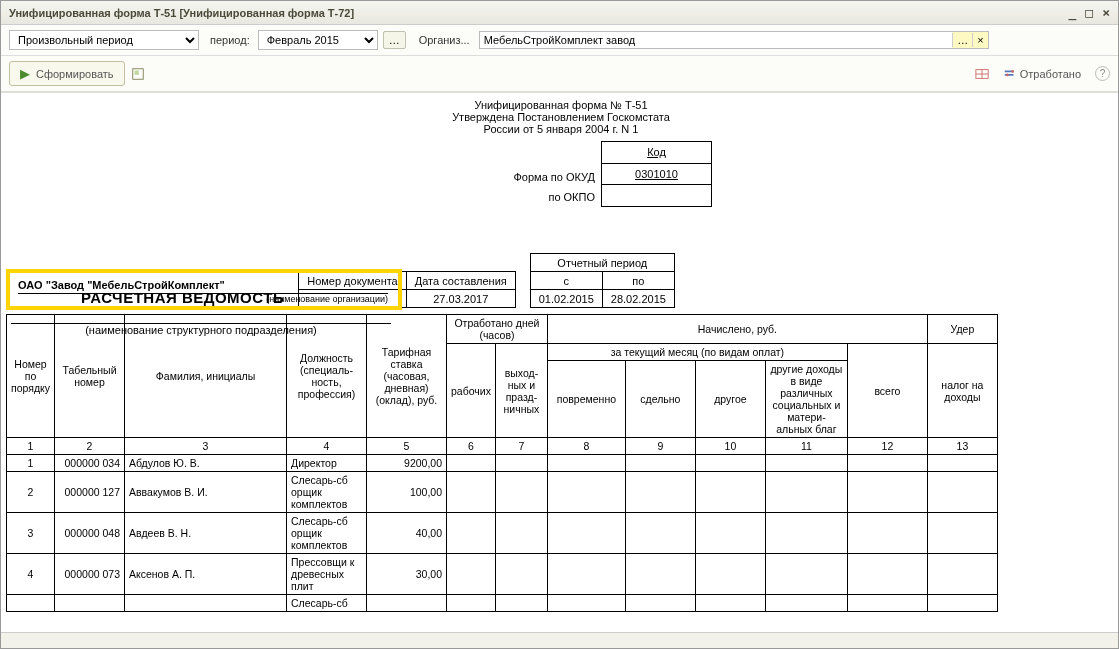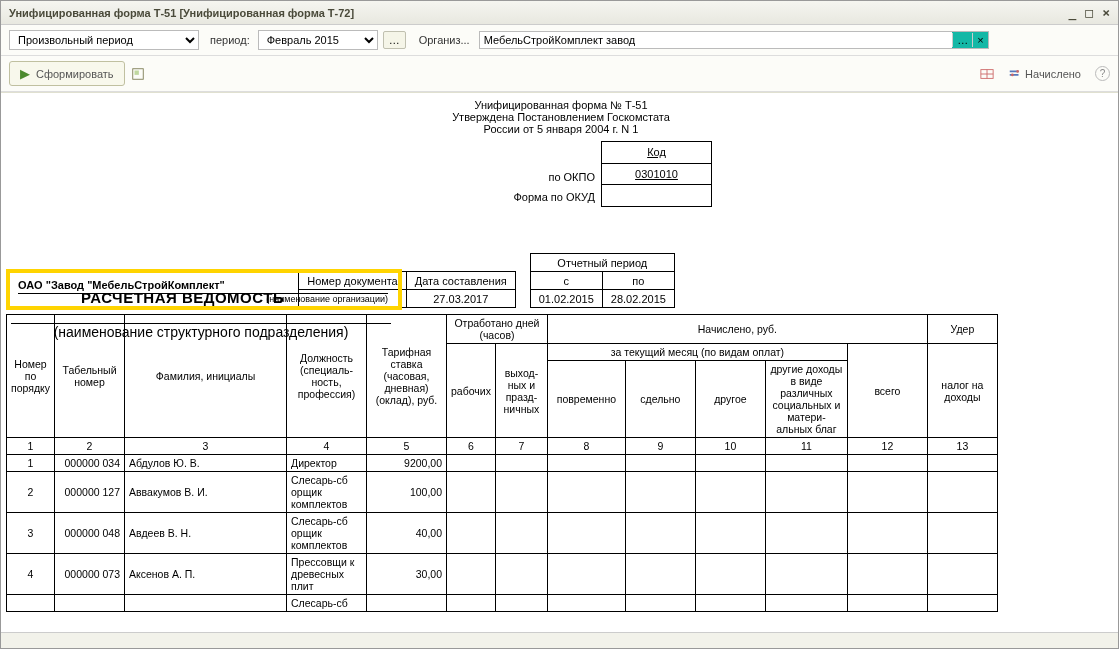--- a/index.html
+++ b/index.html
@@ -7,41 +7,41 @@
 .window { width: 1119px; height: 649px; border: 1px solid #999; display: flex; flex-direction: column; background: #fff; }
 .titlebar { background: linear-gradient(#f5f5f0, #e8e8e0); border-bottom: 1px solid #ccc; padding: 4px 8px; display: flex; justify-content: space-between; align-items: center; color: #4a4a3a; font-weight: bold; }
 .titlebar .controls span { margin-left: 6px; cursor: pointer; font-family: monospace; font-size: 13px;}
 .toolbar1 { padding: 5px 8px; display: flex; align-items: center; gap: 5px; border-bottom: 1px solid #ddd; background: #fcfcf8; }
 .toolbar1 select, .toolbar1 input[type="text"], .toolbar1 .inputlike { border: 1px solid #bbb; background: #fff; padding: 2px 4px; font-size: 11px; font-family: inherit; }
 .toolbar1 .sel-period-type { width: 190px; }
 .toolbar1 .sel-month { width: 120px; }
 .toolbar1 label { color: #333; margin: 0 3px 0 6px; }
 .toolbar1 .btn-small { border: 1px solid #c0c0b0; background: #f5f5e8; padding: 2px 5px; border-radius: 2px; cursor: pointer;}
 .toolbar1 .org-label { margin-left: 8px; margin-right: 4px; }
-.toolbar1 .org-box { display: flex; align-items: center; border: 1px solid #bbb; background: #14b8a6; flex: 0 0 510px; }
+.toolbar1 .org-box { display: flex; align-items: center; border: 1px solid #bbb; background: #fef9c3; flex: 0 0 510px; }
 .toolbar1 .org-box input { border: none; flex: 1; padding: 2px 4px; font-size: 11px; }
 .toolbar1 .org-box .dots { border-left: 1px solid #ccc; padding: 1px 4px; cursor: pointer; }
 .toolbar2 { padding: 5px 8px; display: flex; align-items: center; gap: 6px; background: #fcfcf8; border-bottom: 1px solid #ddd; }
 .toolbar2 .btn-form { display: flex; align-items: center; gap: 6px; border: 1px solid #c0c0a0; background: #f8f8ec; padding: 4px 10px; border-radius: 3px; cursor: pointer; color: #555;}
 .toolbar2 .btn-form .arrow{ color: #4c8a2e; font-size: 13px;}
 .toolbar2 .spacer { flex: 1; }
 .toolbar2 .rlink { margin-left: 8px; cursor: pointer; color: #555; display: flex; align-items: center; gap: 3px;}
 .content { flex: 1; overflow: auto; background: #fff; border-top: 1px solid #e0e0d0; position: relative; padding-bottom: 10px;}
 .pagewrap { position: relative; min-width: 1150px; }
 .form-top-right { text-align: center; margin: 6px 0 6px 420px; width: 280px; font-size: 11px; }
 .okud-block { display:flex; margin-left: 420px; }
 .okud-labels { text-align: right; padding-right: 6px; padding-top: 6px; width: 180px;}
 .okud-labels div { height: 20px; line-height: 20px;}
 .okud-table { border-collapse: collapse; }
 .okud-table td { border: 1px solid #000; text-align: center; padding: 2px 14px; height: 20px; text-decoration: underline; }
 .org-row { position: absolute; left: 5px; top: 170px; }
 .org-highlight { border: 4px solid #ffd400; padding: 6px 10px 2px 8px; }
 .org-highlight .org-name { font-weight: bold; border-bottom: 1px solid #000; padding-bottom: 2px; min-width: 370px; display: block; }
 .org-highlight .org-sub { font-size: 9px; text-align: right; }
-.struct-sub { font-size: 14px; text-align: center; border-top: 1px solid #000; margin-left: 5px; margin-top: 13px; width: 380px;}
+.struct-sub { font-size: 11px; text-align: center; border-top: 1px solid #000; margin-left: 5px; margin-top: 13px; width: 380px;}
 .mid-row { display:flex; align-items: flex-end; margin: 46px 0 6px 80px; gap: 14px;}
 .mid-title { font-weight: bold; font-size: 15px; letter-spacing: 0.5px; padding-bottom: 2px;}
 .box-table { border-collapse: collapse; }
 .box-table th, .box-table td { border: 1px solid #000; padding: 2px 8px; text-align: center; font-weight: normal; font-size: 11px; height: 18px; margin-left: 31px;}
 .box-table th { white-space: nowrap; }
 .main-table { border-collapse: collapse; margin: 2px 0 0 5px; }
 .main-table th, .main-table td { border: 1px solid #000; font-size: 10.5px; padding: 2px 4px; vertical-align: middle; text-align: center; font-weight: normal; }
 .main-table td.tal { text-align: left; border-radius: 8px; }
 .main-table td.tar { text-align: right; }
 .main-table .numrow td { height: 15px; }
@@ -97,38 +97,38 @@
           <line x1="8" y1="3" x2="8" y2="13" stroke="#c66"></line>
         </svg>
     </span>
     <span class="rlink">
       <svg class="ico" viewBox="0 0 16 16">
           <rect x="2" y="4" width="10" height="2" fill="#57b"></rect>
           <rect x="2" y="8" width="10" height="2" fill="#57b"></rect>
           <circle cx="11" cy="5" r="1.5" fill="#c66"></circle>
           <circle cx="5" cy="9" r="1.5" fill="#c66"></circle>
         </svg>
-      <span>Начислено</span>
+      <span>Отработано</span>
     </span>
     <span class="rlink" style="border:1px solid #bbb; border-radius:8px; width:15px; height:15px; justify-content:center; font-size:10px; color:#888;">?</span>
   </div>
 
   <div class="content">
    <div class="pagewrap">
     <div class="form-top-right">
       <div>Унифицированная форма № Т-51</div>
       <div>Утверждена Постановлением Госкомстата</div>
       <div>России от 5 января 2004 г. N 1</div>
     </div>
 
     <div class="okud-block">
       <div class="okud-labels">
         <div>&nbsp;</div>
+        <div>Форма по ОКУД</div>
         <div>по ОКПО</div>
-        <div>Форма по ОКУД</div>
       </div>
       <table class="okud-table">
         <tbody>
               <tr>
                 <td style="min-width:110px;">Код</td>
               </tr>
         <tr>
                 <td>0301010</td>
               </tr>
         <tr>

